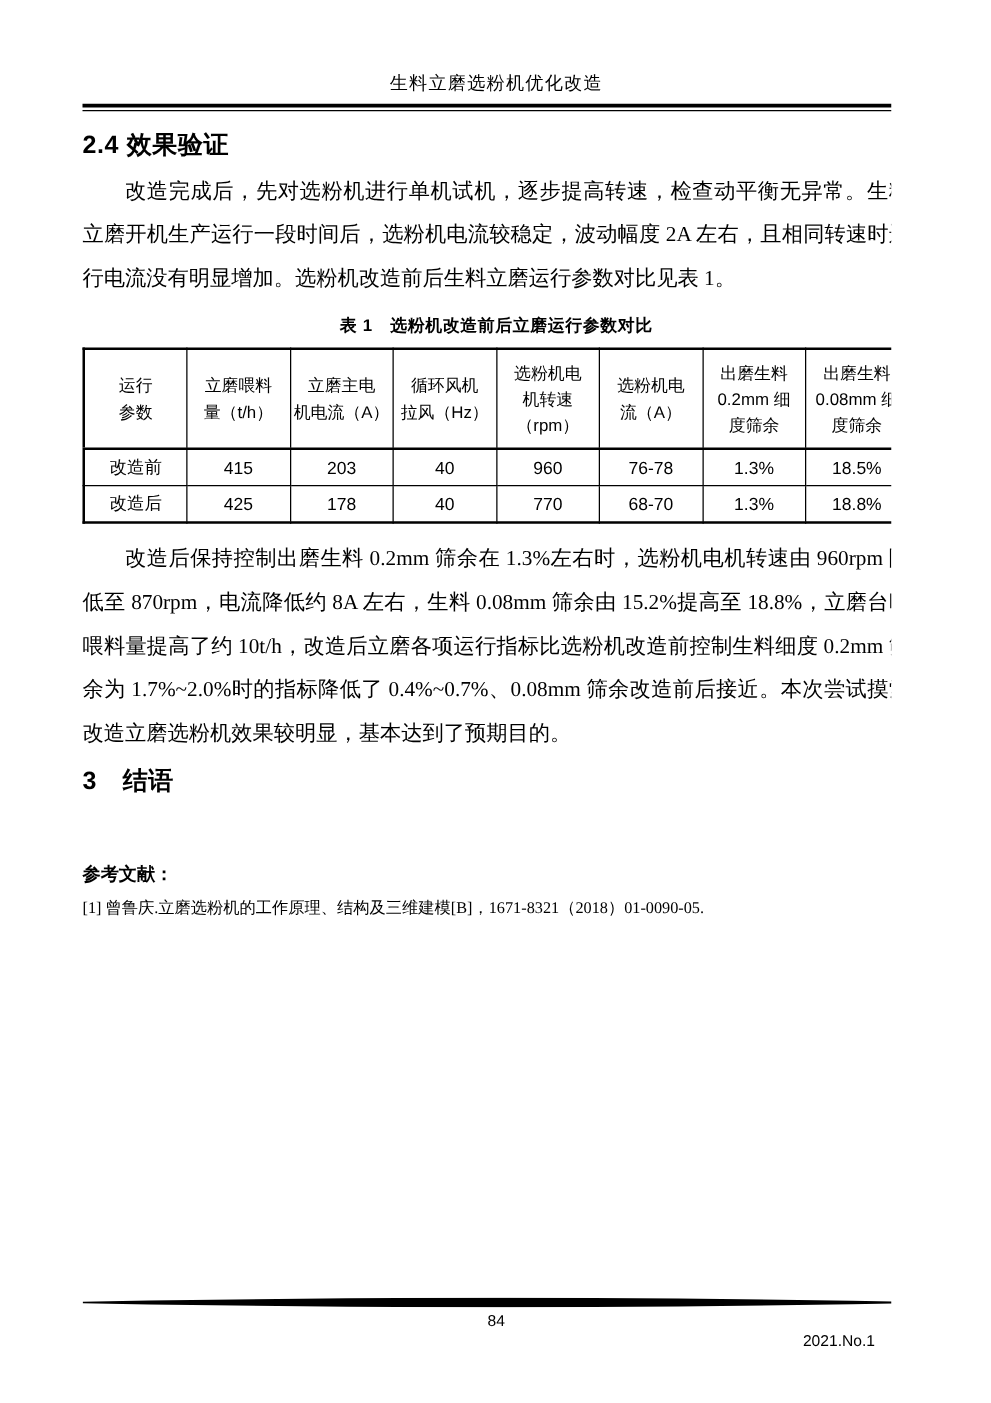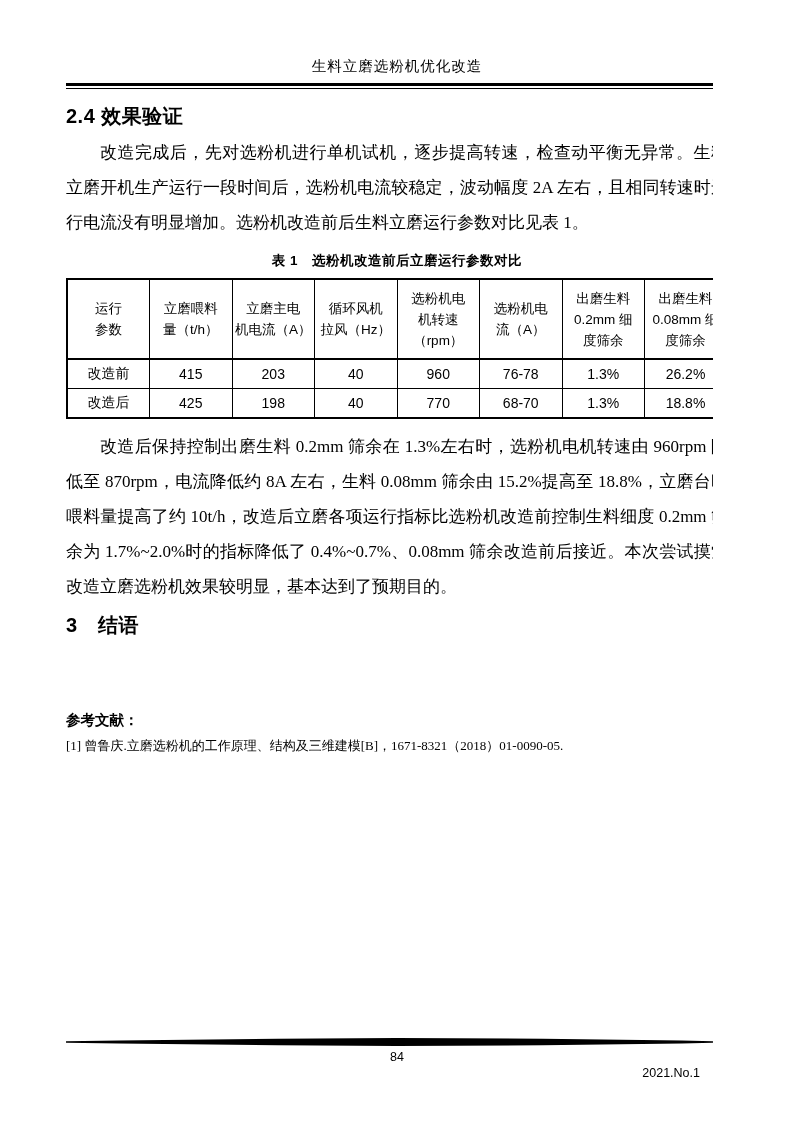--- a/index.html
+++ b/index.html
@@ -76,21 +76,21 @@
     line-height: 21px;
     white-space: pre-line;
     height: 78px;
   }
   table.params thead tr { border-bottom: 2px solid #000; }
   table.params td {
     font-size: 14px;
     height: 28px;
   }
 
-  .refs { margin-top: 72px; }
+  .refs { margin-top: 52px; }
   .refs-heading {
     font-family: "Liberation Sans", "DejaVu Sans", sans-serif;
     font-weight: bold;
     font-size: 14.5px;
     line-height: 20px;
   }
   .ref-item {
     margin-top: 7px;
     font-size: 13px;
     line-height: 18px;
@@ -166,26 +166,26 @@
       </thead>
       <tbody>
         <tr>
           <td>改造前</td>
           <td>415</td>
           <td>203</td>
           <td>40</td>
           <td>960</td>
           <td>76-78</td>
           <td>1.3%</td>
-          <td>26.2%</td>
+          <td>18.5%</td>
         </tr>
         <tr>
           <td>改造后</td>
           <td>425</td>
-          <td>198</td>
+          <td>178</td>
           <td>40</td>
           <td>770</td>
           <td>68-70</td>
           <td>1.3%</td>
           <td>18.8%</td>
         </tr>
       </tbody>
     </table>
 
     <p class="para after-table">改造后保持控制出磨生料 0.2mm 筛余在 1.3%左右时，选粉机电机转速由 960rpm 降低至 870rpm，电流降低约 8A 左右，生料 0.08mm 筛余由 15.2%提高至 18.8%，立磨台时喂料量提高了约 10t/h，改造后立磨各项运行指标比选粉机改造前控制生料细度 0.2mm 筛余为 1.7%~2.0%时的指标降低了 0.4%~0.7%、0.08mm 筛余改造前后接近。本次尝试摸索改造立磨选粉机效果较明显，基本达到了预期目的。</p>

